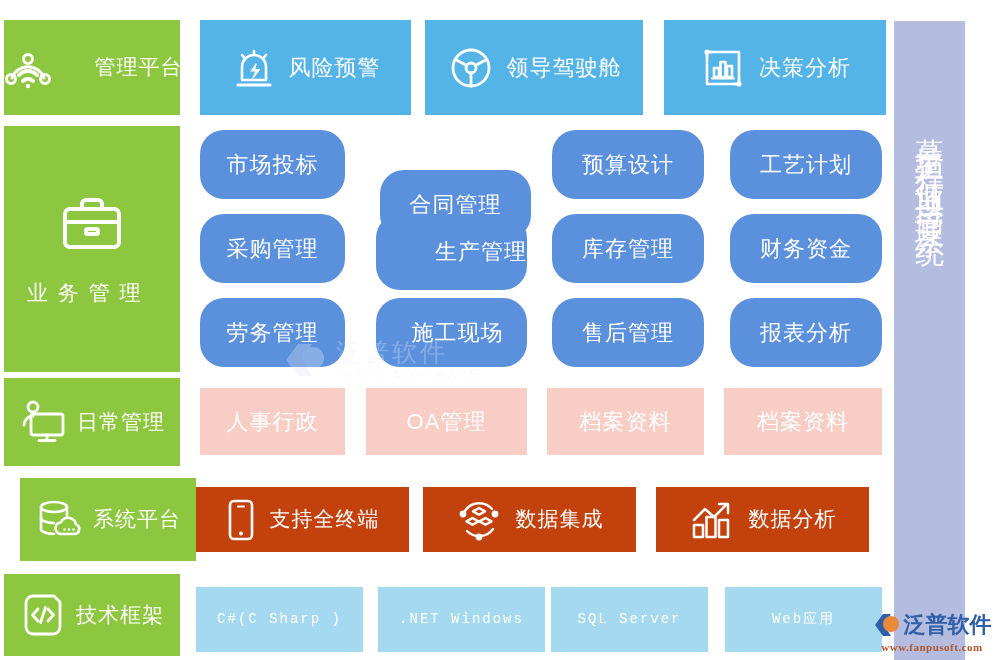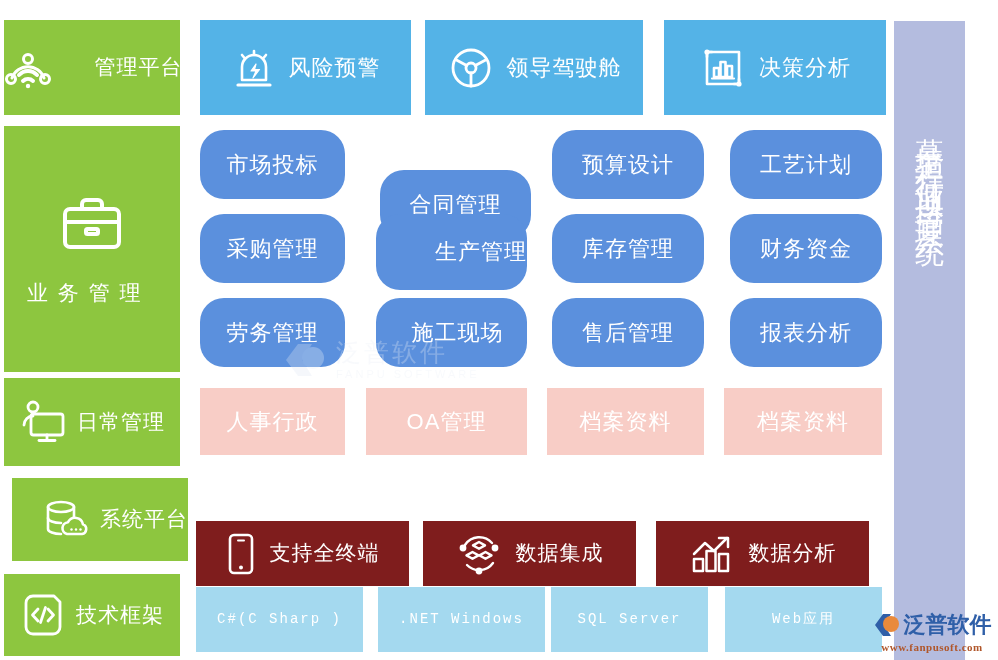--- a/index.html
+++ b/index.html
@@ -36,21 +36,21 @@
 
   
   .biz{background:#5b90dd;border-radius:24px;}
   .biz .lbl{font-size:22px;}
 
   
   .pink{background:#f8cdc6;}
   .pink .lbl{font-size:22px;}
 
   
-  .orange{background:#7f1d1d;margin-top:34px;}
+  .orange{background:#c2410c;}
   .orange .lbl{font-size:21px;}
 
   
   .tech{background:#a4d9ef;}
   .tech .lbl{font-size:14px;font-family:"Liberation Mono","DejaVu Sans Mono",monospace;letter-spacing:2px;}
 
   
   .banner{
     position:absolute;
     background:#b4bcdf;
@@ -230,21 +230,21 @@
   <div class="tile pink" style="left:366px;top:388px;width:161px;height:67px;">
     <span class="lbl">OA管理</span>
     </div>
   <div class="tile pink" style="left:547px;top:388px;width:157px;height:67px;">
     <span class="lbl">档案资料</span>
     </div>
   <div class="tile pink" style="left:724px;top:388px;width:158px;height:67px;">
     <span class="lbl">档案资料</span>
     </div>
 
-  <div class="tile cat" style="left:12px;top:478px;width:176px;height:83px;justify-content:flex-end;">
+  <div class="tile cat" style="left:20px;top:478px;width:176px;height:83px;">
     <span class="ico" style="margin-right:8px;">
       <svg width="50" height="48" viewBox="0 0 50 48" fill="none" stroke="#ffffff" stroke-width="2.6" stroke-linecap="round" stroke-linejoin="round">
         <ellipse cx="19" cy="11" rx="13" ry="5"></ellipse>
         <path d="M6 11 v22 a13 5 0 0 0 13 5"></path>
         <path d="M32 11 v10"></path>
         <path d="M6 22 a13 5 0 0 0 13 5"></path>
         <path d="M25 38 a6 6 0 0 1 1-11.8 8 8 0 0 1 15 2.2 5 5 0 0 1-1 9.6 Z"></path>
         <circle cx="29.5" cy="33.5" r="1.2" fill="#ffffff" stroke="none"></circle>
         <circle cx="34" cy="33.5" r="1.2" fill="#ffffff" stroke="none"></circle>
         <circle cx="38.5" cy="33.5" r="1.2" fill="#ffffff" stroke="none"></circle>

